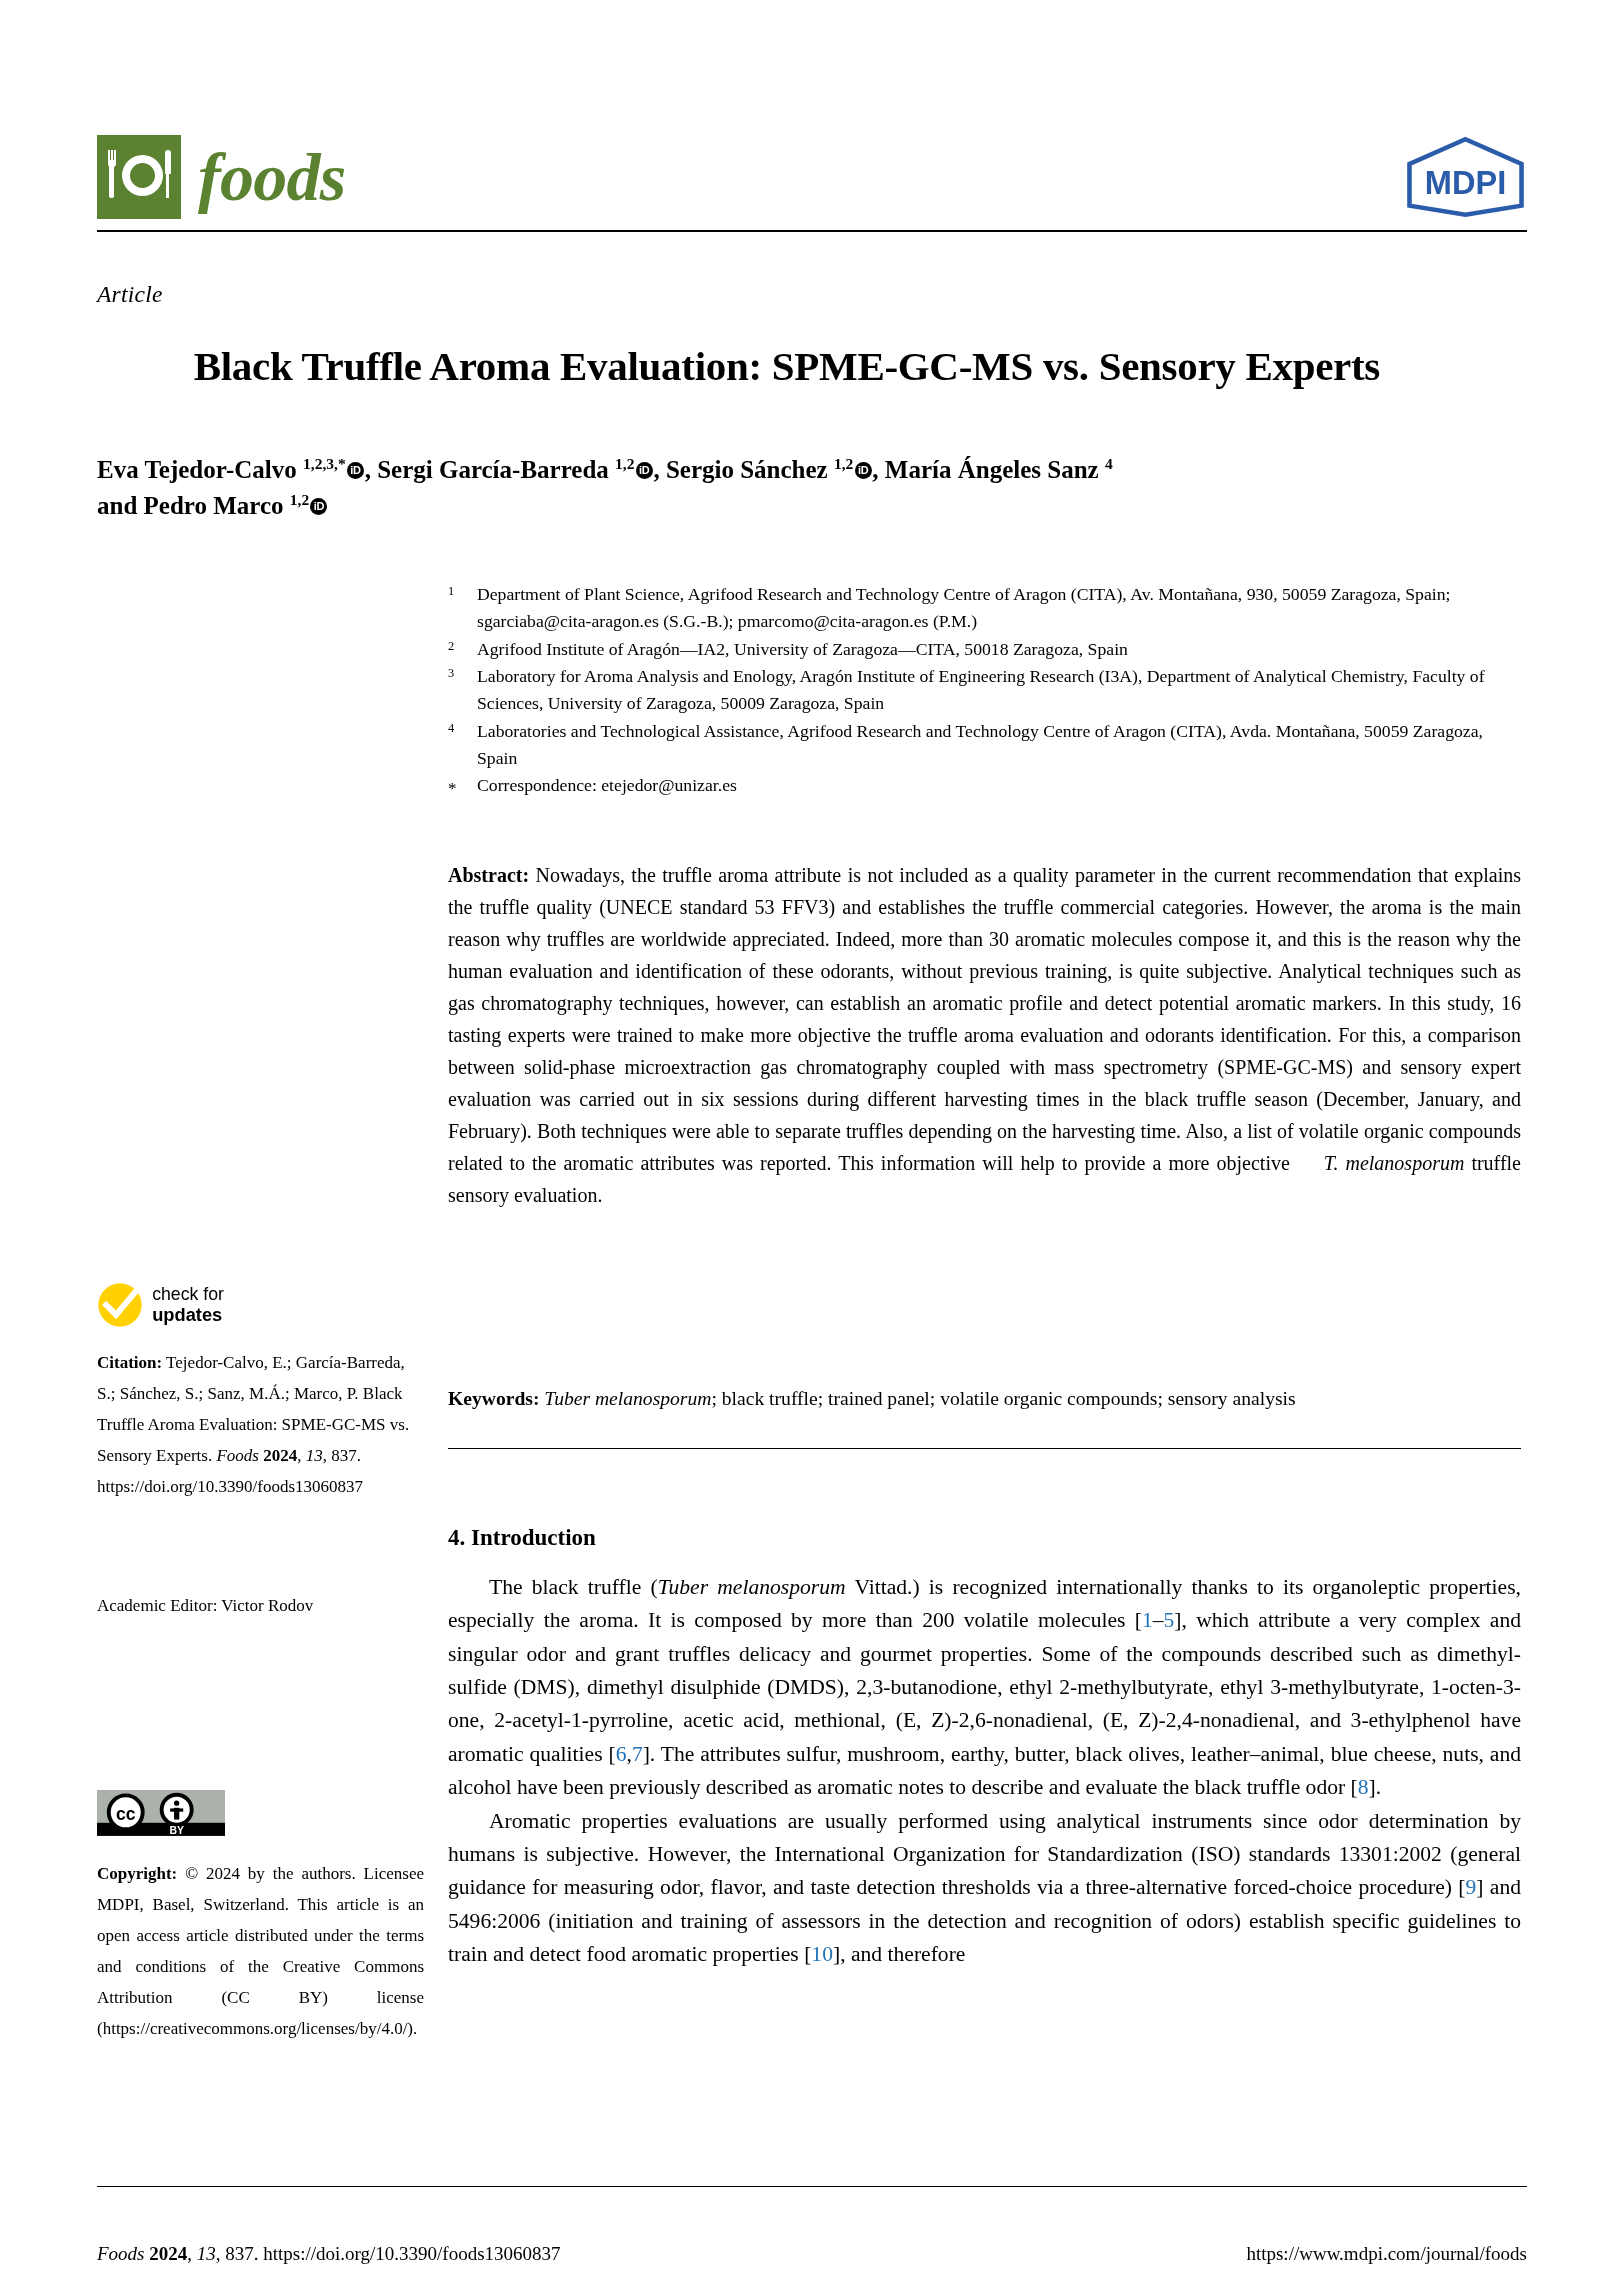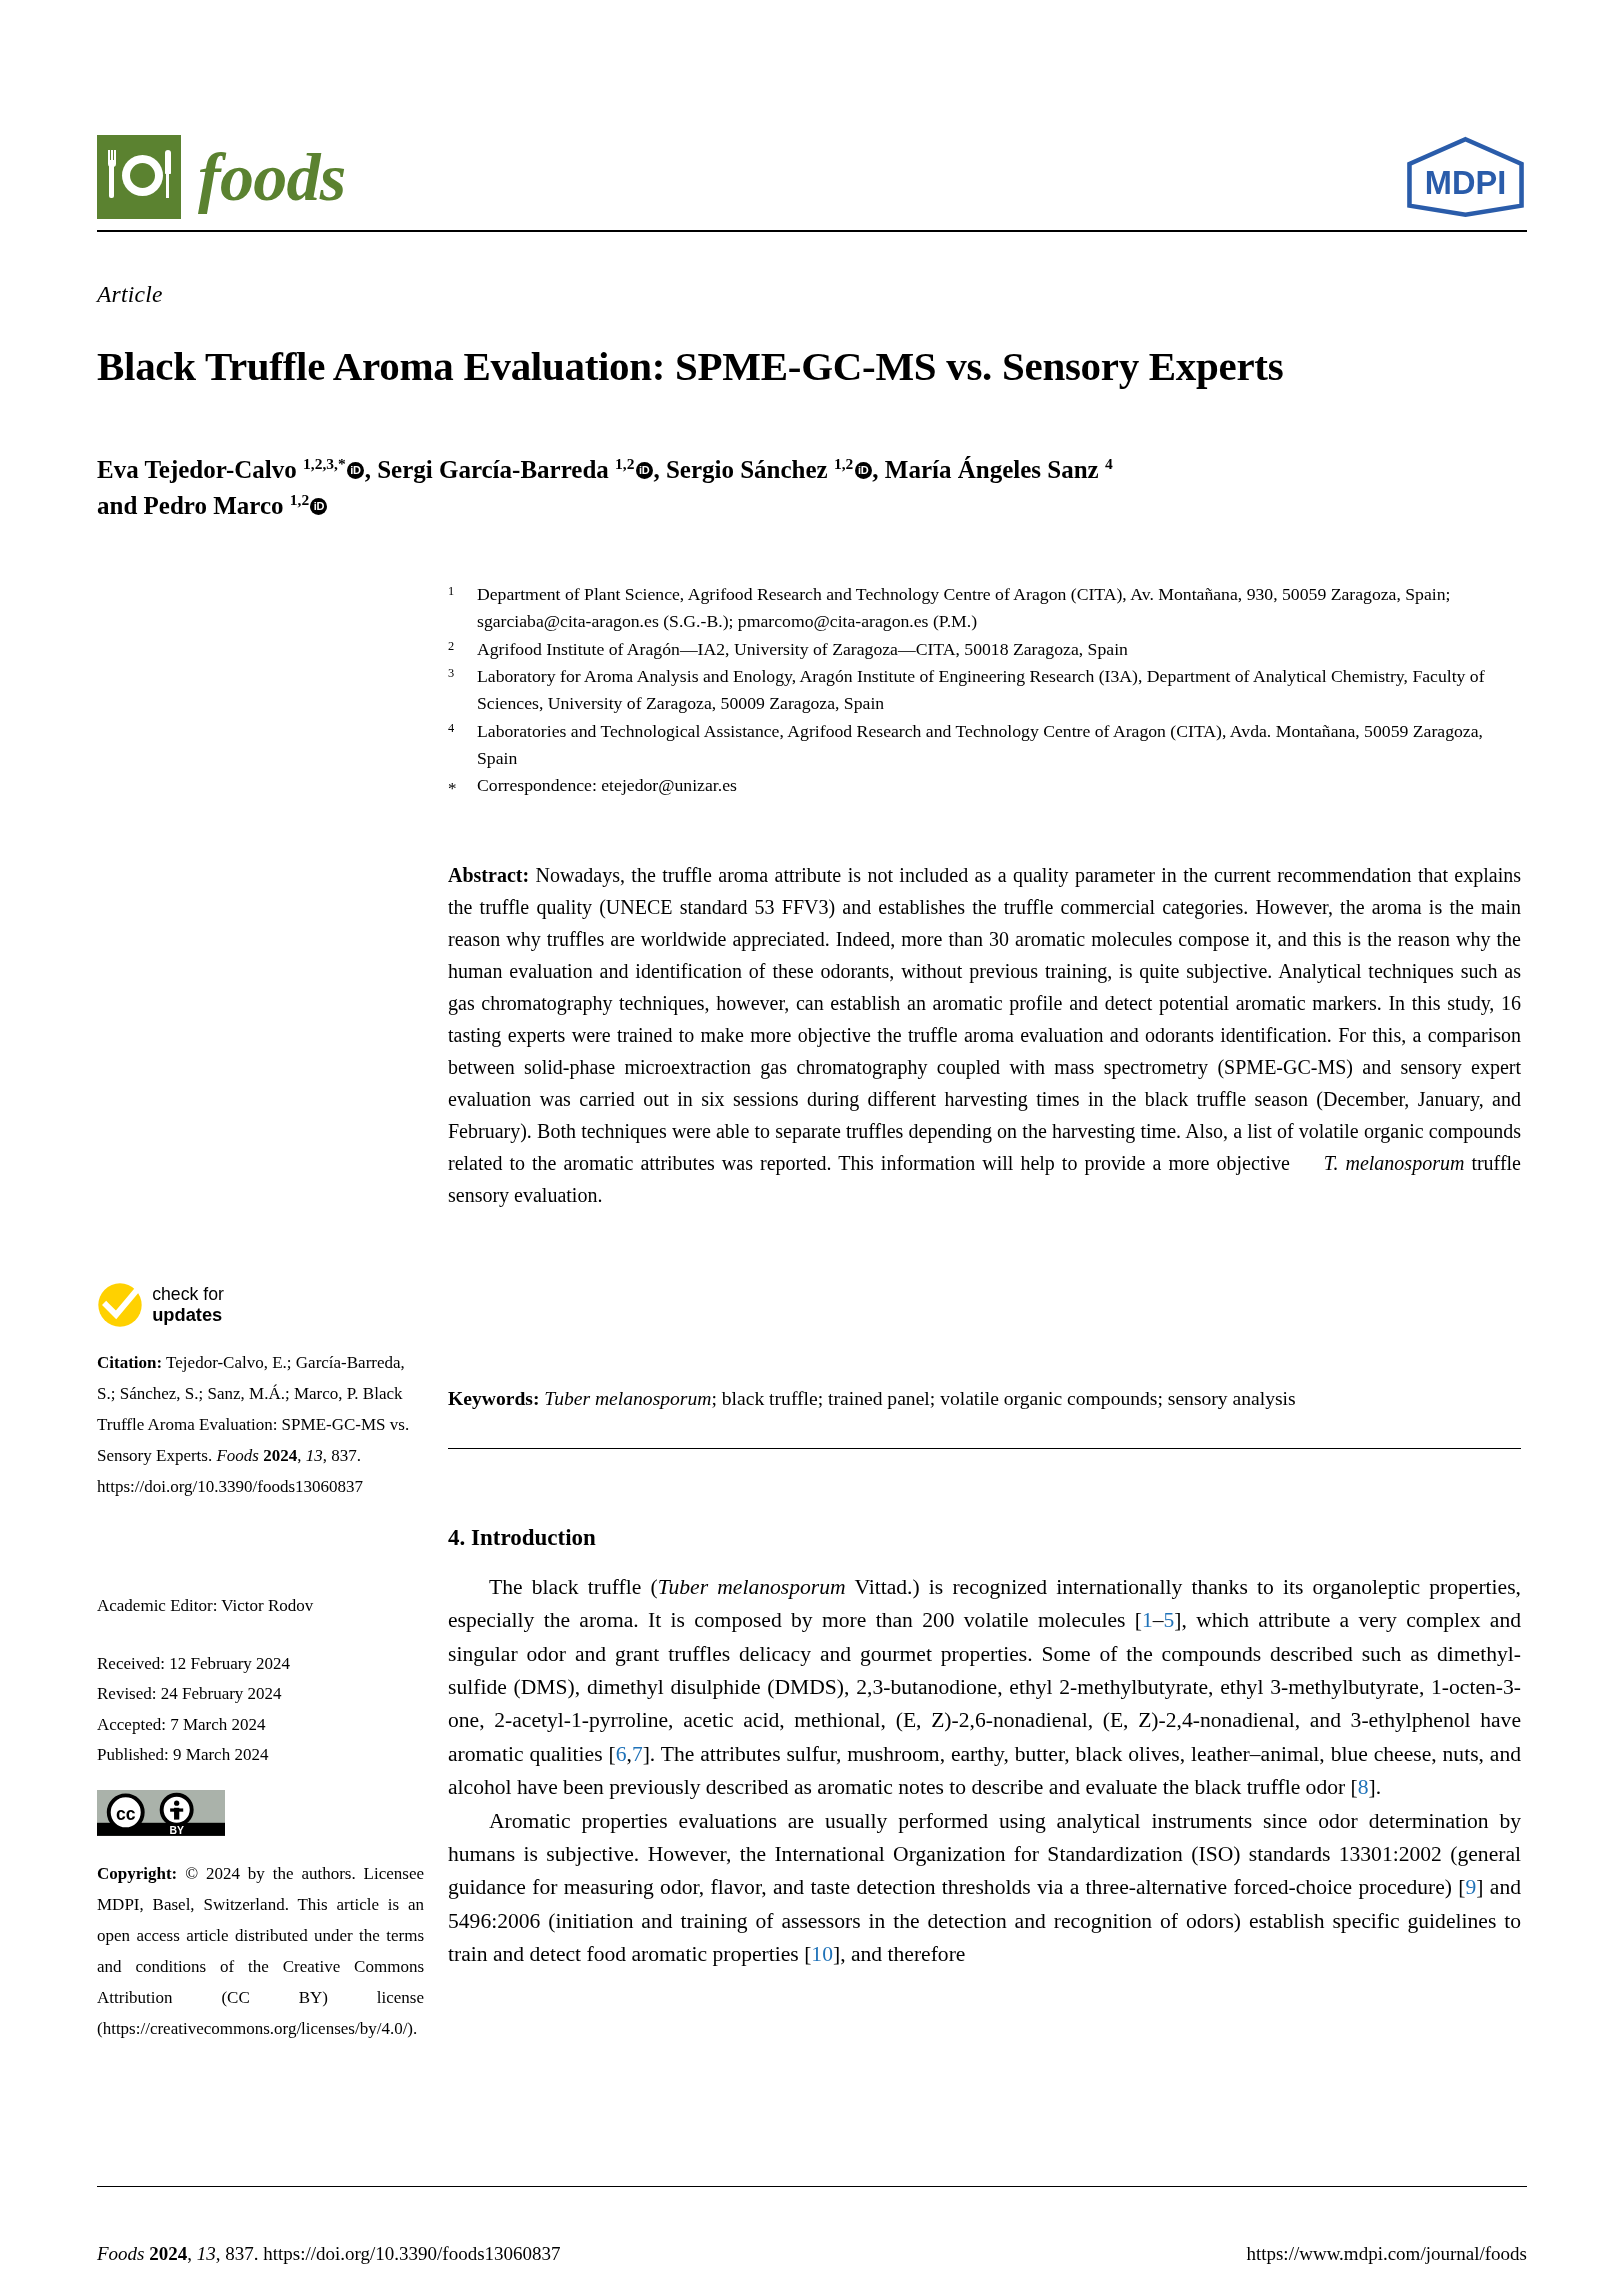--- a/index.html
+++ b/index.html
@@ -123,20 +123,21 @@
     letter-spacing: 0.2px;
   }
   .article-title {
     position: absolute;
     left: 97px; top: 314px;
     width: 1283px;
     font-size: 41px;
     font-weight: 700;
     line-height: 1.23;
     letter-spacing: -0.3px;
+    text-align: right;
   }
 
   
   .authors {
     position: absolute;
     left: 97px; top: 452px;
     width: 1348px;
     font-size: 25px;
     font-weight: 700;
     line-height: 1.42;
@@ -395,26 +396,20 @@
       <div class="cu-line2">updates</div>
     </div>
   </div>
 
   <div class="citation-block">
     <span class="lead">Citation:</span><span> Tejedor-Calvo, E.; García-Barreda, S.; Sánchez, S.; Sanz, M.Á.; Marco, P. Black Truffle Aroma Evaluation: SPME-GC-MS vs. Sensory Experts. <i>Foods</i> <b>2024</b>, <i>13</i>, 837. https://doi.org/10.3390/foods13060837</span>
   </div>
 
   <div class="editor-block">Academic Editor: Victor Rodov</div>
 
-  <div class="dates-block">
-    <div>Received: 12 February 2024</div>
-    <div>Revised: 24 February 2024</div>
-    <div>Accepted: 7 March 2024</div>
-    <div>Published: 9 March 2024</div>
-  </div>
 
   <div class="cc-badge">
     <svg width="128" height="46" viewBox="0 0 196 70" xmlns="http://www.w3.org/2000/svg">
       <rect x="0" y="0" width="196" height="70" fill="#aab2aa"></rect>
       <rect x="0" y="50" width="196" height="20" fill="#000000"></rect>
       <circle cx="44" cy="34" r="26" fill="#ffffff" stroke="#000000" stroke-width="6"></circle>
       <text x="44" y="45" font-family="Liberation Sans, sans-serif" font-size="27" font-weight="700" fill="#000000" text-anchor="middle">cc</text>
       <circle cx="122" cy="30" r="23" fill="#ffffff" stroke="#000000" stroke-width="6"></circle>
       <circle cx="122" cy="20" r="4" fill="#000000"></circle>
       <rect x="118" y="27" width="8" height="18" fill="#000000"></rect>

